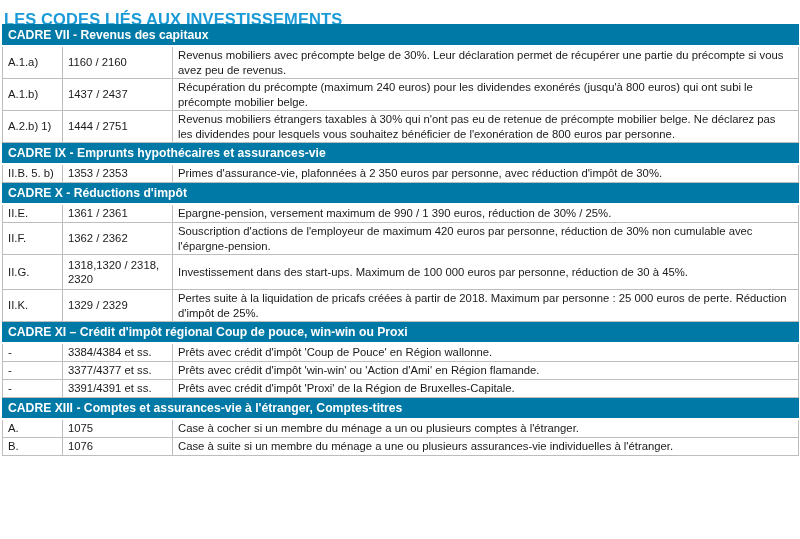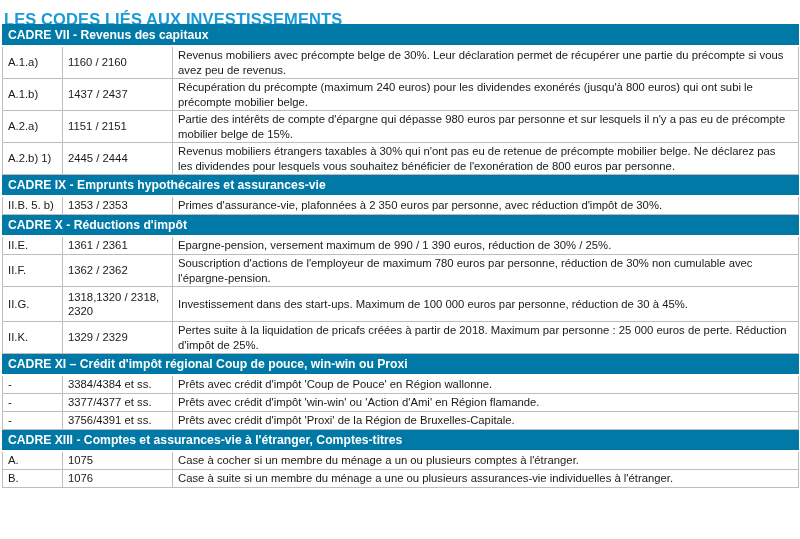--- a/index.html
+++ b/index.html
@@ -67,27 +67,22 @@
       <td class="ref">A.1.a)</td>
       <td class="code">1160 / 2160</td>
       <td class="desc">Revenus mobiliers avec précompte belge de 30%. Leur déclaration permet de récupérer une partie du précompte si vous avez peu de revenus.</td>
     </tr>
     <tr class="row double">
       <td class="ref">A.1.b)</td>
       <td class="code">1437 / 2437</td>
       <td class="desc">Récupération du précompte (maximum 240 euros) pour les dividendes exonérés (jusqu'à 800 euros) qui ont subi le précompte mobilier belge.</td>
     </tr>
     <tr class="row double">
-      <td class="ref">A.2.a)</td>
-      <td class="code">1151 / 2151</td>
-      <td class="desc">Partie des intérêts de compte d'épargne qui dépasse 980 euros par personne et sur lesquels il n'y a pas eu de précompte mobilier belge de 15%.</td>
-    </tr>
-    <tr class="row double">
       <td class="ref">A.2.b) 1)</td>
-      <td class="code">2445 / 2444</td>
+      <td class="code">1444 / 2751</td>
       <td class="desc">Revenus mobiliers étrangers taxables à 30% qui n'ont pas eu de retenue de précompte mobilier belge. Ne déclarez pas les dividendes pour lesquels vous souhaitez bénéficier de l'exonération de 800 euros par personne.</td>
     </tr>
 
     <tr class="section">
       <td colspan="3">CADRE IX - Emprunts hypothécaires et assurances-vie</td>
     </tr>
     <tr class="row single">
       <td class="ref">II.B. 5. b)</td>
       <td class="code">1353 / 2353</td>
       <td class="desc">Primes d'assurance-vie, plafonnées à 2 350 euros par personne, avec réduction d'impôt de 30%.</td>
@@ -97,21 +92,21 @@
       <td colspan="3">CADRE X - Réductions d'impôt</td>
     </tr>
     <tr class="row single">
       <td class="ref">II.E.</td>
       <td class="code">1361 / 2361</td>
       <td class="desc">Epargne-pension, versement maximum de 990 / 1 390 euros, réduction de 30% / 25%.</td>
     </tr>
     <tr class="row double">
       <td class="ref">II.F.</td>
       <td class="code">1362 / 2362</td>
-      <td class="desc">Souscription d'actions de l'employeur de maximum 780 euros par personne, réduction de 30% non cumulable avec l'épargne-pension.</td>
+      <td class="desc">Souscription d'actions de l'employeur de maximum 420 euros par personne, réduction de 30% non cumulable avec l'épargne-pension.</td>
     </tr>
     <tr class="row tall">
       <td class="ref">II.G.</td>
       <td class="code">1318,1320 / 2318, 2320</td>
       <td class="desc">Investissement dans des start-ups. Maximum de 100 000 euros par personne, réduction de 30 à 45%.</td>
     </tr>
     <tr class="row double">
       <td class="ref">II.K.</td>
       <td class="code">1329 / 2329</td>
       <td class="desc">Pertes suite à la liquidation de pricafs créées à partir de 2018. Maximum par personne : 25 000 euros de perte. Réduction d'impôt de 25%.</td>
@@ -125,21 +120,21 @@
       <td class="code">3384/4384 et ss.</td>
       <td class="desc">Prêts avec crédit d'impôt 'Coup de Pouce' en Région wallonne.</td>
     </tr>
     <tr class="row single">
       <td class="ref">-</td>
       <td class="code">3377/4377 et ss.</td>
       <td class="desc">Prêts avec crédit d'impôt 'win-win' ou 'Action d'Ami' en Région flamande.</td>
     </tr>
     <tr class="row single">
       <td class="ref">-</td>
-      <td class="code">3756/4391 et ss.</td>
+      <td class="code">3391/4391 et ss.</td>
       <td class="desc">Prêts avec crédit d'impôt 'Proxi' de la Région de Bruxelles-Capitale.</td>
     </tr>
 
     <tr class="section">
       <td colspan="3">CADRE XIII - Comptes et assurances-vie à l'étranger, Comptes-titres</td>
     </tr>
     <tr class="row single">
       <td class="ref">A.</td>
       <td class="code">1075</td>
       <td class="desc">Case à cocher si un membre du ménage a un ou plusieurs comptes à l'étranger.</td>

